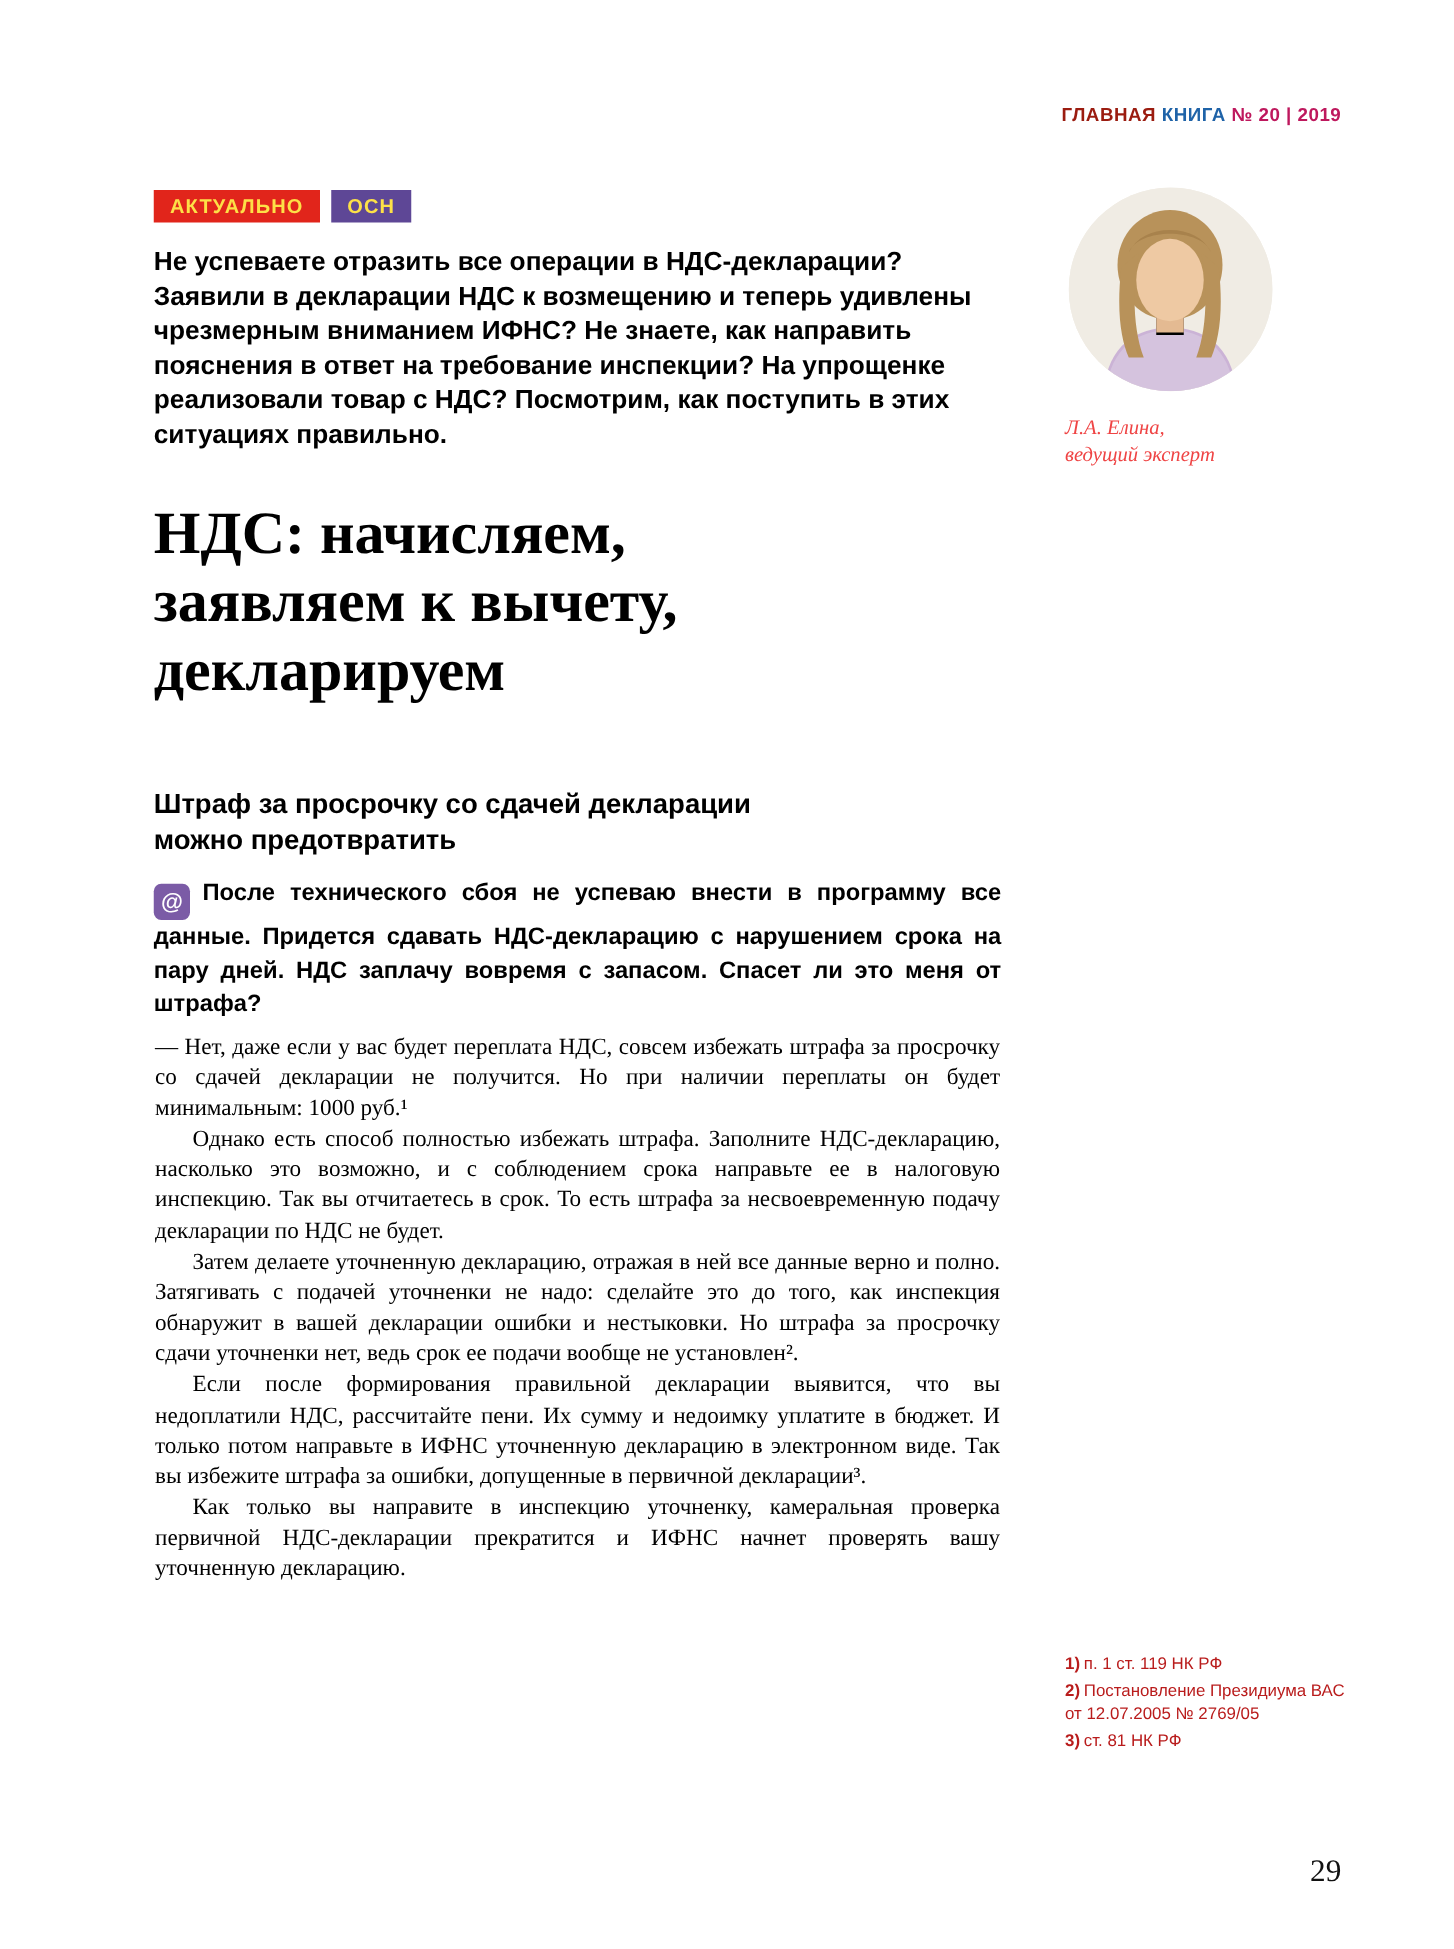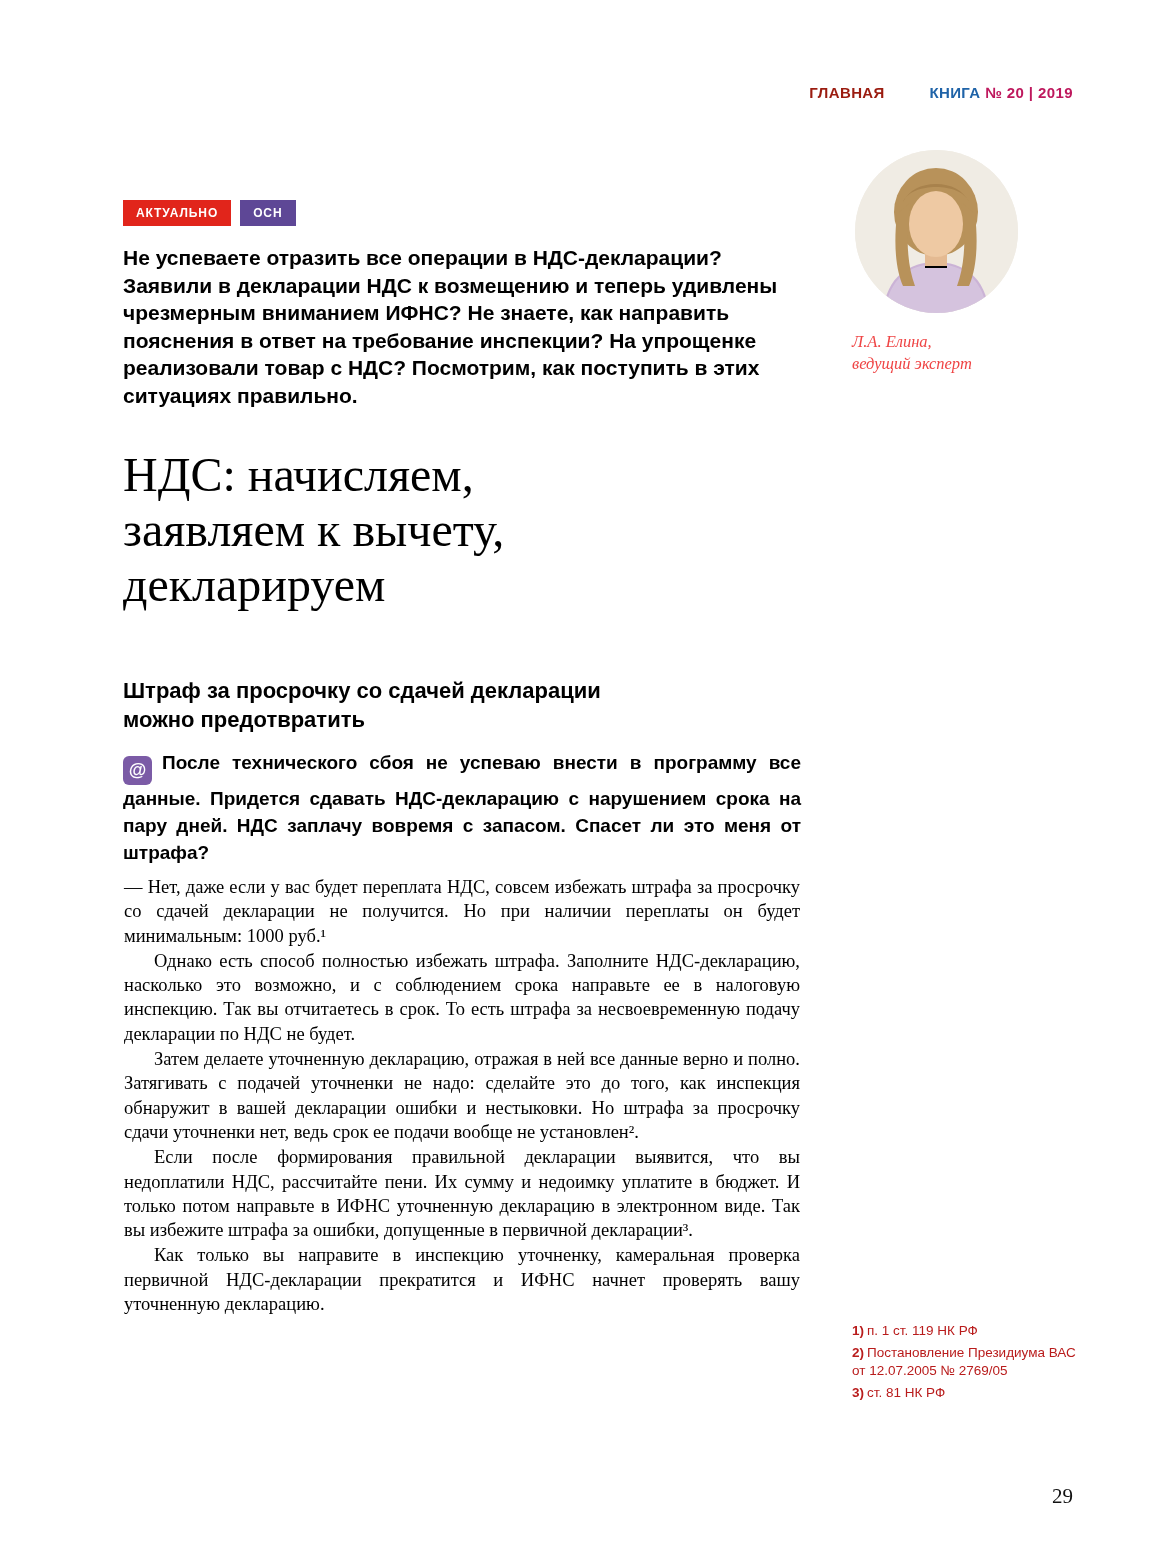--- a/index.html
+++ b/index.html
@@ -10,44 +10,44 @@
     font-family:"Liberation Serif", serif; color:#000;
   }
 
   
   .mag-header {
     position:absolute; top:84px; right:90px;
     font-family:"Liberation Sans", sans-serif; font-weight:bold;
     font-size:15px; letter-spacing:0.4px; white-space:nowrap;
   }
   .mag-header .w-red   { color:var(--maroon,#9b1c10); }
-  .mag-header .w-blue  { color:var(--blue,#1f63a8);margin-left:40px; }
+  .mag-header .w-blue  { color:var(--blue,#1f63a8); }
   .mag-header .w-issue { color:#be185d; }
 
   
   .main-col { position:absolute; left:123px; top:152px; width:678px; }
 
   .tags { display:flex; gap:9px; }
   .tag {
     font-family:"Liberation Sans", sans-serif; font-weight:bold;
-    font-size:12px; letter-spacing:0.9px; color:#ffffff;
-    padding:6px 13px 5px; line-height:15px;margin-top:48px;
+    font-size:16px; letter-spacing:0.9px; color:#fde047;
+    padding:6px 13px 5px; line-height:15px;
   }
   .tag-red    { background:var(--red,#e1251b); }
   .tag-purple { background:var(--purple,#5e4796); }
 
   .intro {
     margin-top:18px; width:672px;
     font-family:"Liberation Sans", sans-serif; font-weight:bold;
     font-size:21px; line-height:27.5px; color:#000;
   }
 
   .big-title {
     margin-top:38px;
-    font-family:"Liberation Serif", serif; font-weight:normal;
+    font-family:"Liberation Serif", serif; font-weight:bold;
     font-size:48px; line-height:55px; color:#000;
   }
 
   .section-heading {
     margin-top:64px;
     font-family:"Liberation Sans", sans-serif; font-weight:bold;
     font-size:22px; line-height:29px; color:#000;
   }
 
   .question {
@@ -88,21 +88,21 @@
   .footnotes {
     position:absolute; left:852px; top:1322px; width:235px;
     font-family:"Liberation Sans", sans-serif;
     font-size:13.5px; line-height:18px; color:#b91c1c;
   }
   .footnote { margin-bottom:4px; }
   .fn-num { font-weight:bold; margin-right:3px; }
 
   .page-number {
     position:absolute; right:90px; top:1484px;
-    font-family:"Liberation Serif", serif; font-size:21px; color:#111;
+    font-family:"Liberation Serif", serif; font-size:25px; color:#111;
   }
 </style>
 </head>
 <body>
 
 <div class="page">
 
   <div class="mag-header">
     <span class="w-red">ГЛАВНАЯ</span>
     <span class="w-blue">КНИГА</span>

